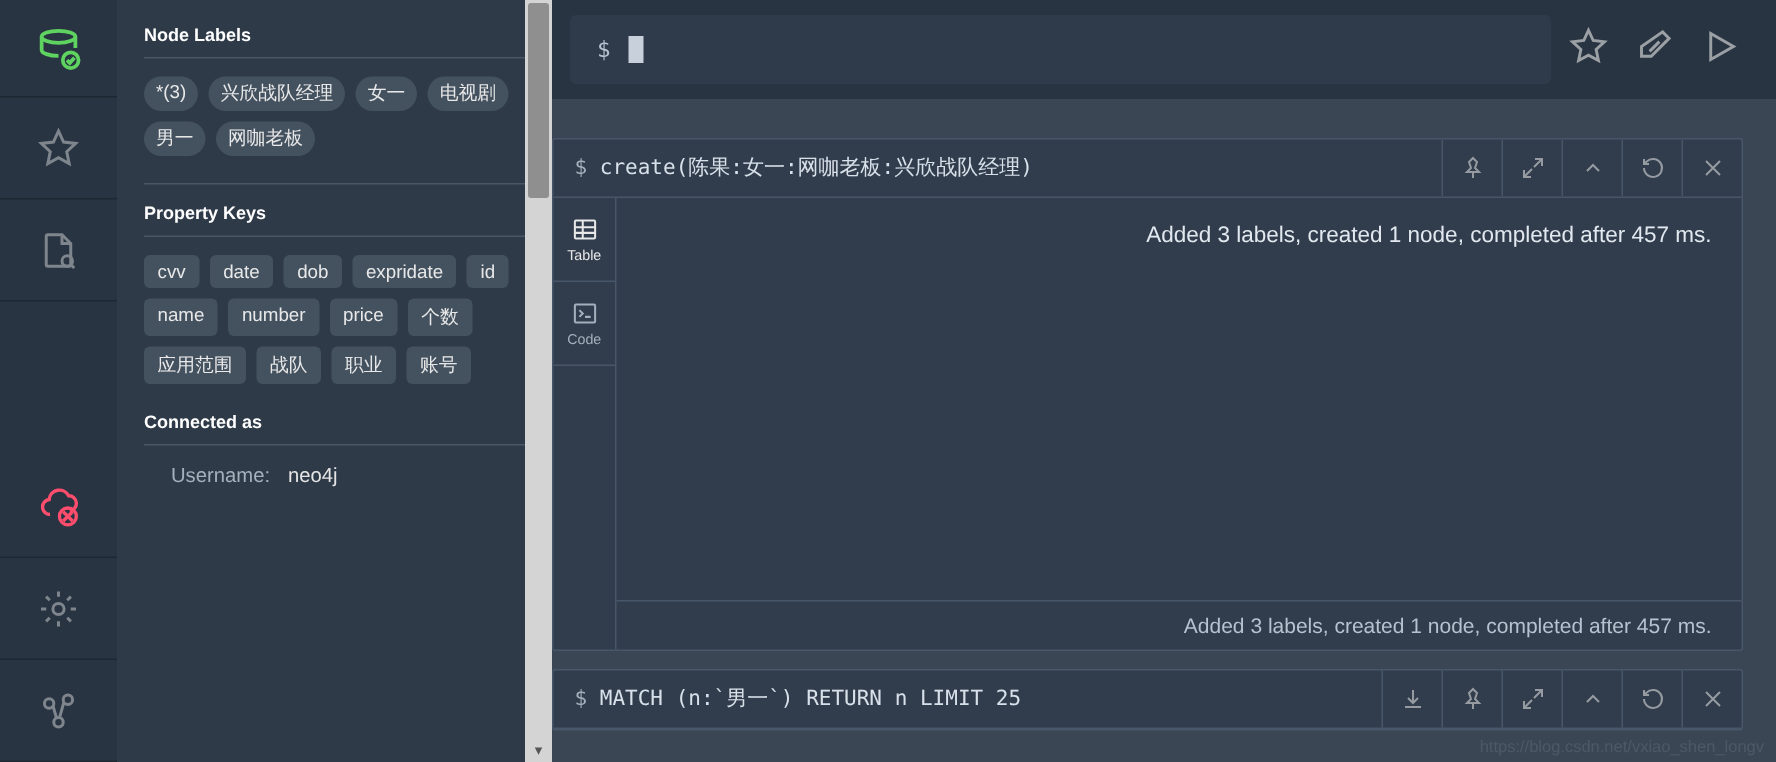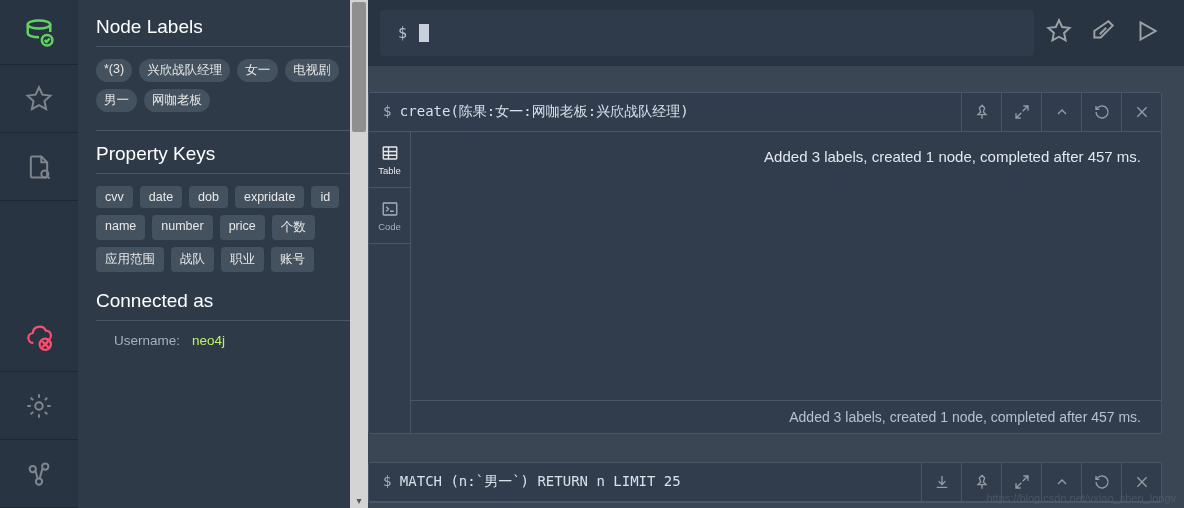--- a/index.html
+++ b/index.html
@@ -39,22 +39,22 @@
   position: relative;
   flex-shrink: 0;
 }
 .sidebar h1 {
   font-size: 21px;
   font-weight: 600;
   margin-bottom: 14px;
   color: #fff;
 }
 .sidebar h2 {
-  font-size: 19px;
-  font-weight: 400;
+  font-size: 12px;
+  font-weight: 700;
   margin-bottom: 8px;
   color: #fff;
 }
 .sidebar hr {
   border: none;
   border-top: 1px solid #4b5664;
   margin-bottom: 12px;
 }
 .chips { display: flex; flex-wrap: wrap; gap: 7px; margin-bottom: 18px; }
 .chip {
@@ -62,21 +62,21 @@
   border-radius: 14px;
   padding: 4px 10px;
   font-size: 12.5px;
   cursor: pointer;
 }
 .chip.round { padding: 3px 8px; }
 .chip.square { border-radius: 4px; padding: 4px 9px; }
 .muted { color: #8b96a5; font-size: 13.5px; margin-bottom: 18px; }
 .conn-row { display: flex; gap: 12px; font-size: 13.5px; padding-left: 18px; }
 .conn-label { color: #a6b0bd; }
-.conn-value { color: #bef264; text-align: center; }
+.conn-value { color: #e5e5e5; text-align: center; }
 .scrollbar-track {
   position: absolute;
   right: 0; top: 0;
   width: 18px; height: 100%;
   background: #d4d4d4;
 }
 .scrollbar-thumb {
   position: absolute;
   left: 2px; top: 2px;
   width: 14px; height: 130px;
@@ -122,21 +122,21 @@
   font-family: monospace;
   font-size: 14px;
   outline: none;
 }
 .cursor {
   width: 10px; height: 18px;
   background: #c7d0db;
 }
 .editor-actions { display: flex; gap: 18px; padding-right: 12px; }
 .editor-actions svg { opacity: 0.6; cursor: pointer; }
-.results { flex: 1; padding: 26px 22px 0 0; overflow: hidden; display: flex; flex-direction: column; gap: 28px; }
+.results { flex: 1; padding: 26px 22px 0 0; overflow: hidden; display: flex; flex-direction: column; gap: 12px; }
 .result-card {
   border: 1px solid #48566a;
   border-radius: 2px;
   display: flex;
   flex-direction: column;
   background: #313d4c;
 }
 .result-header {
   display: flex;
   border-bottom: 1px solid #48566a;

